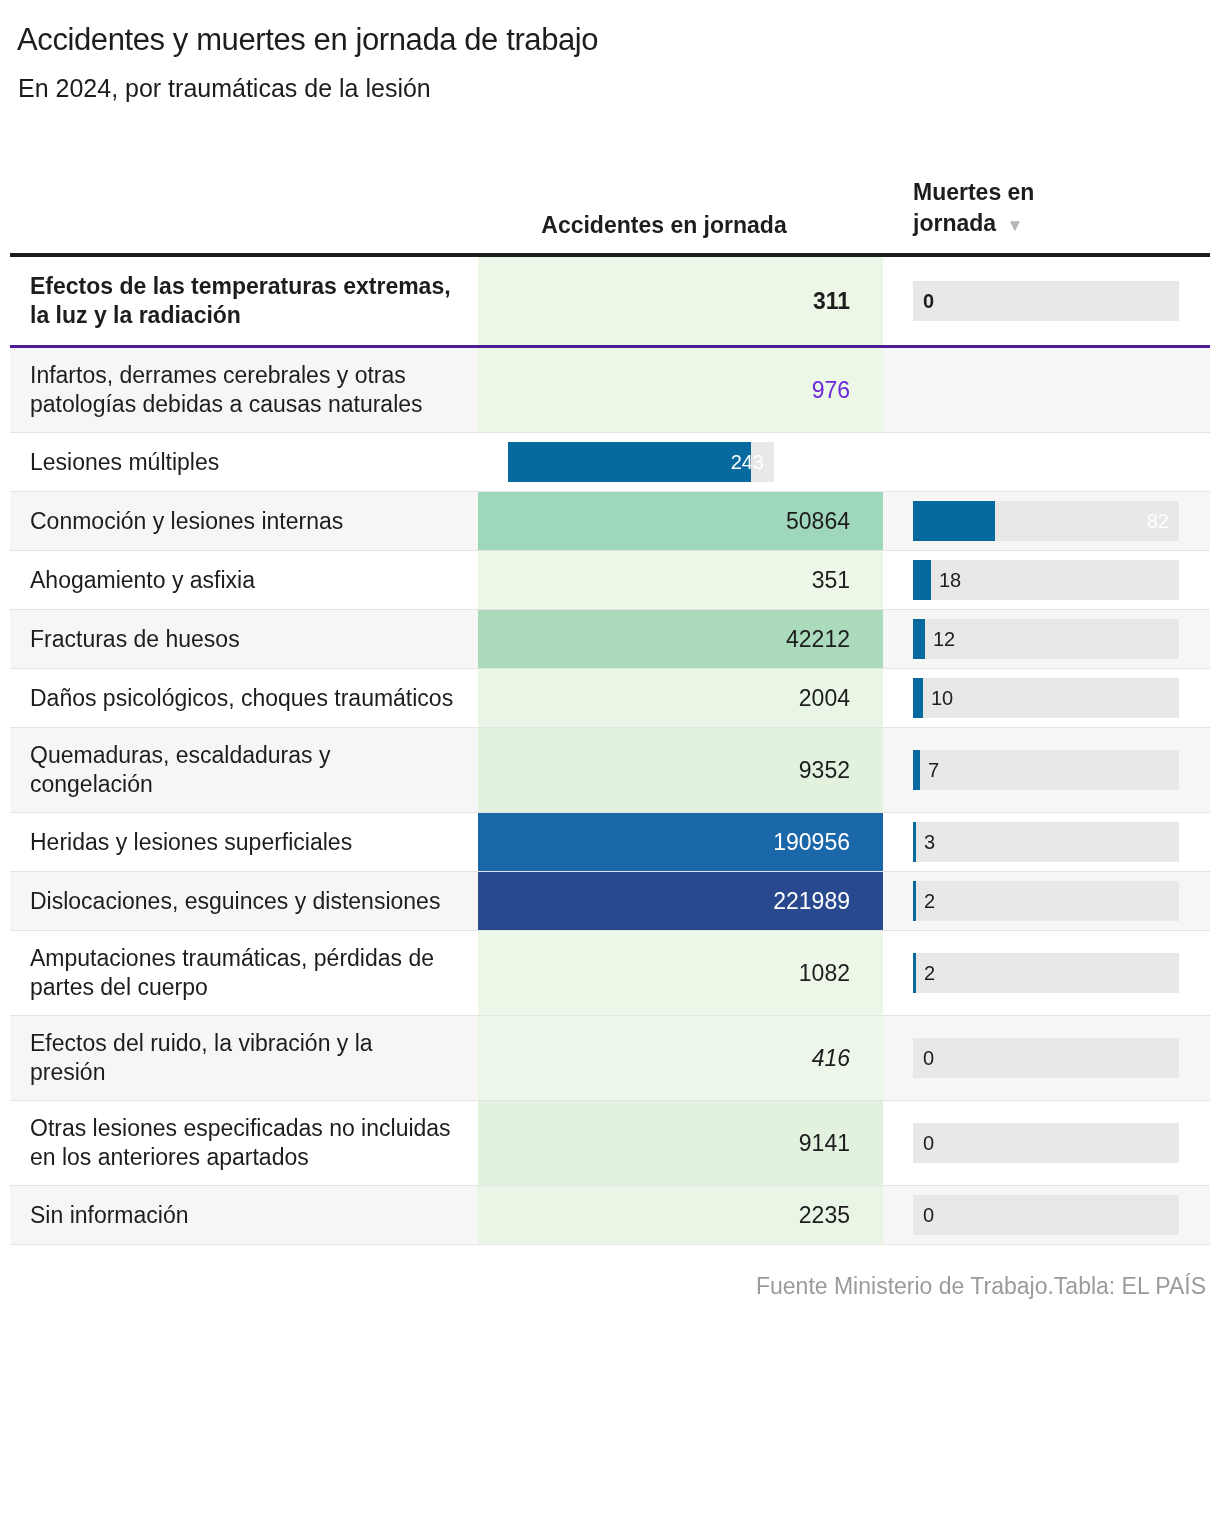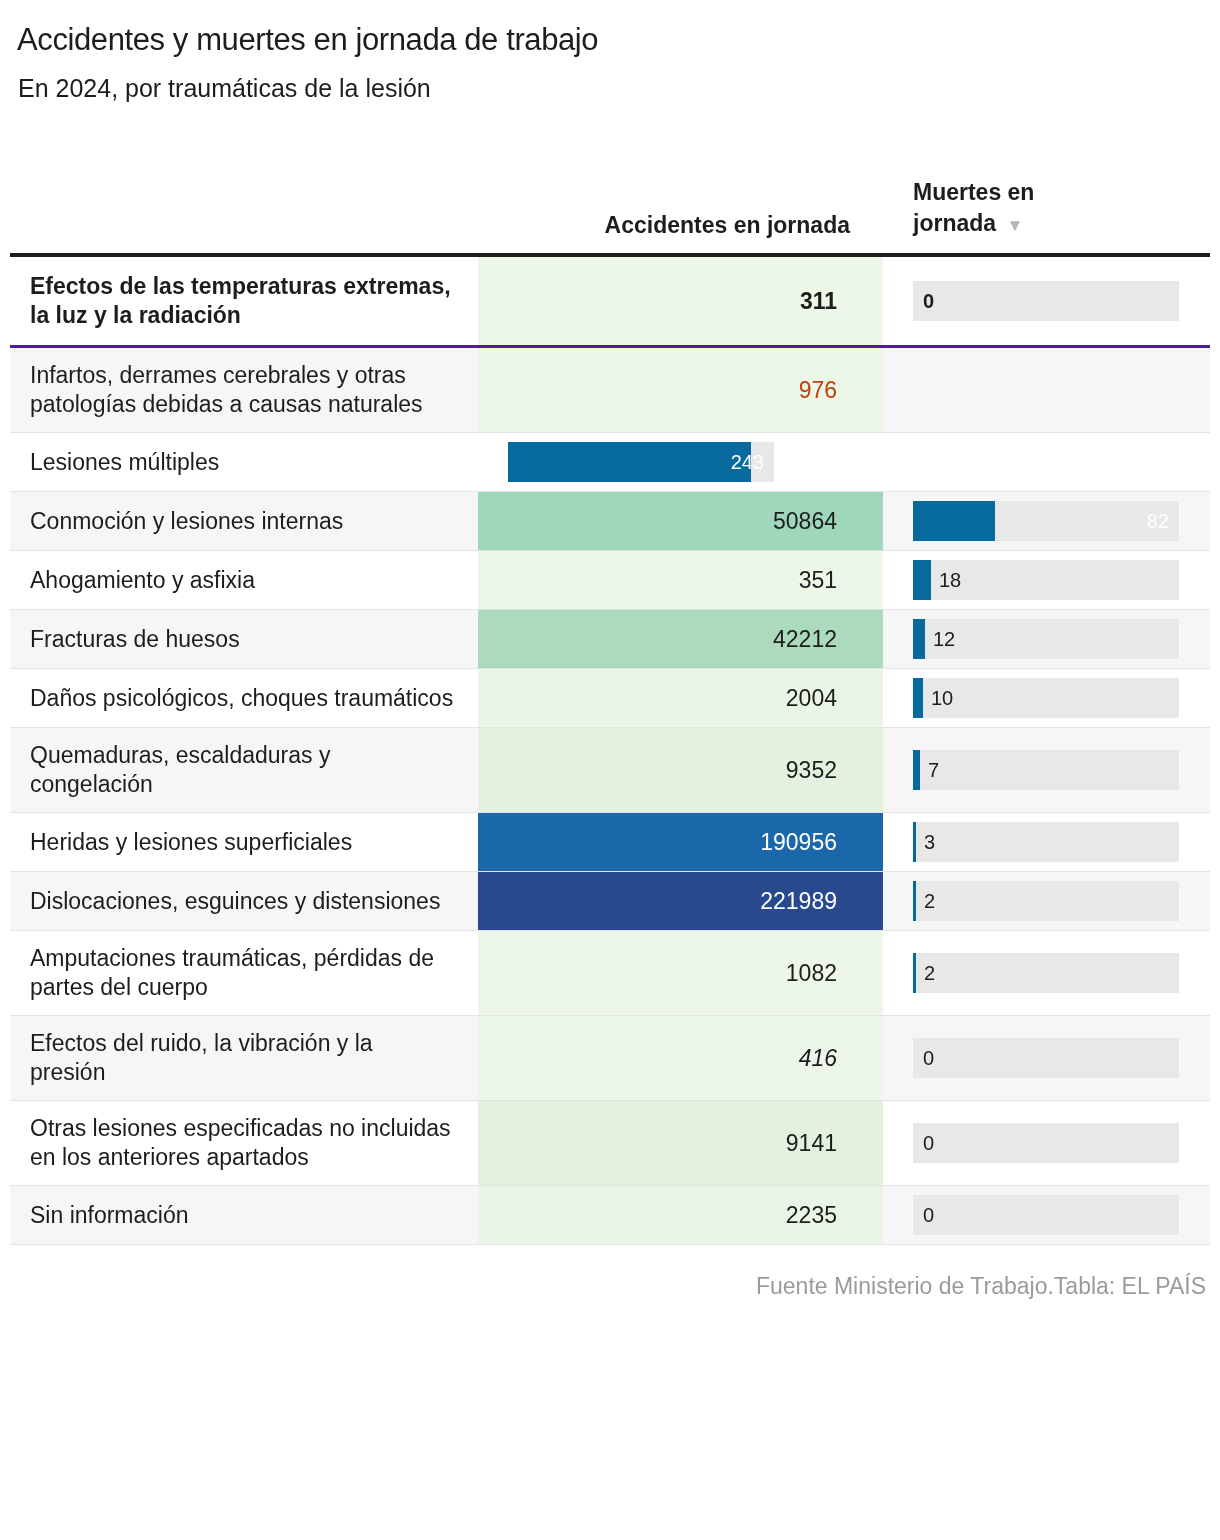--- a/index.html
+++ b/index.html
@@ -18,37 +18,37 @@
     font-size:25px; font-weight:400;
   }
   .table { margin:0 10px; }
   .thead {
     display:grid; grid-template-columns:468px 405px 327px;
     align-items:end;
     padding-top:74px; padding-bottom:12px;
     border-bottom:4px solid #1d1d1d;
   }
   .th { font-size:23px; font-weight:bold; line-height:31px; }
-  .th-acc { text-align:right; padding-right:33px; }
+  .th-acc { text-align:center; padding-right:33px; }
   .th-deaths { padding-left:30px; width:180px; }
   .sort-icon { color:#b5b5b5; font-size:17px; margin-left:4px; }
   .row {
     display:grid; grid-template-columns:468px 405px 327px;
     border-bottom:1px solid #e4e4e4;
   }
   .row:nth-child(even) { background:#f6f6f6; }
   .row.first { font-weight:bold; border-bottom:3px solid #4c1d95; min-height:88px; }
   .cell-label {
     display:flex; align-items:center;
     padding:13px 24px 13px 20px;
     font-size:23px; line-height:29px; min-height:31px;
   }
   .cell-acc {
     display:flex; align-items:center; justify-content:flex-end;
-    padding-right:46px; font-size:23px;
+    padding-right:33px; font-size:23px;
   }
   .cell-deaths { display:flex; align-items:center; padding-left:30px; padding-top:9px; padding-bottom:9px; }
   .track { position:relative; width:266px; height:40px; background:#e8e8e8; flex:0 0 auto; }
   .fill { position:absolute; left:0; top:0; bottom:0; background:#076a9e; }
   .bar-label { position:absolute; top:50%; transform:translateY(-50%); font-size:20px; }
   .bar-label.inside { right:10px; color:#ffffff; }
   .bar-label.outside { color:#1d1d1d; }
   .bar-label.zero { left:10px; color:#1d1d1d; }
   .footer {
     margin:28px 14px 0 0;
@@ -82,21 +82,21 @@
 
         <span class="bar-label zero">0</span>
       </div>
     </div>
   </div>
 
   <div class="row">
     <div class="cell-label">
           <span>Infartos, derrames cerebrales y otras patologías debidas a causas naturales</span>
         </div>
-    <div class="cell-acc" style="background: rgb(236, 247, 232); color: #c2410c;">976</div>
+    <div class="cell-acc" style="background: rgb(236, 247, 232); color: #6d28d9;">976</div>
   </div>
 
   <div class="row">
     <div class="cell-label">
           <span>Lesiones múltiples</span>
         </div>
     <div class="cell-deaths">
       <div class="track">
         <div class="fill" style="width: 243px;"></div>
         <span class="bar-label inside">243</span>

